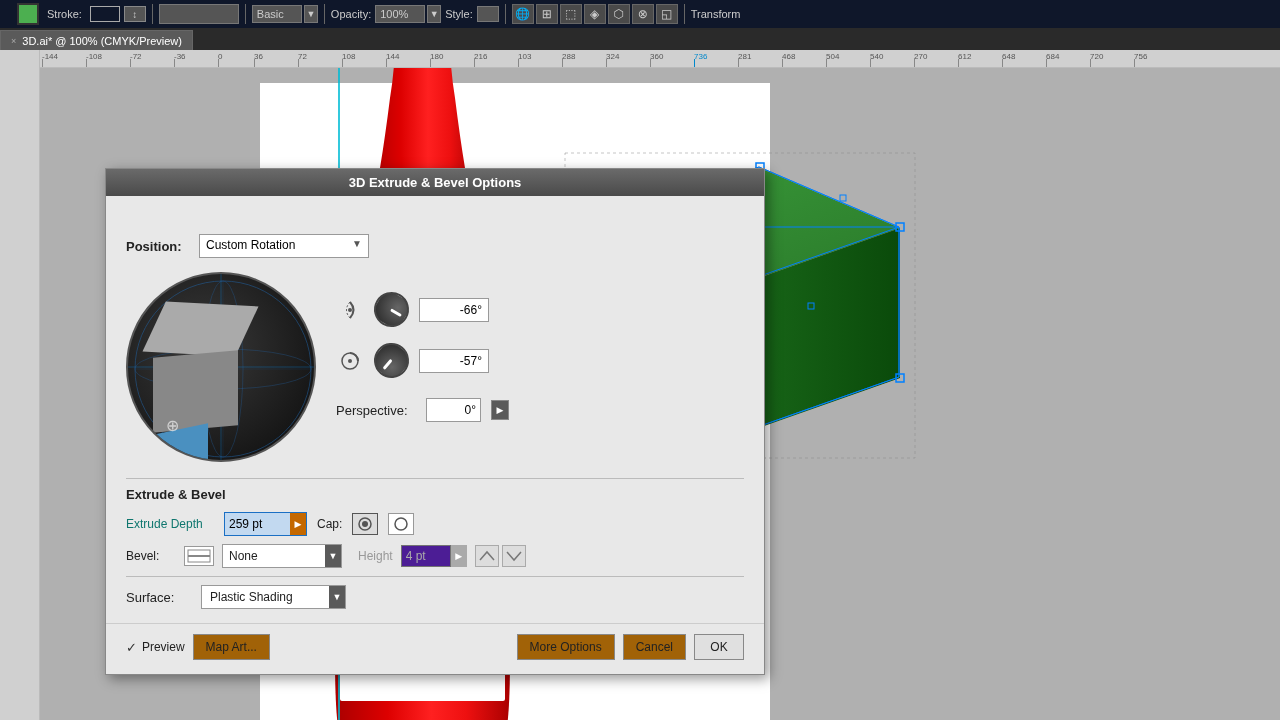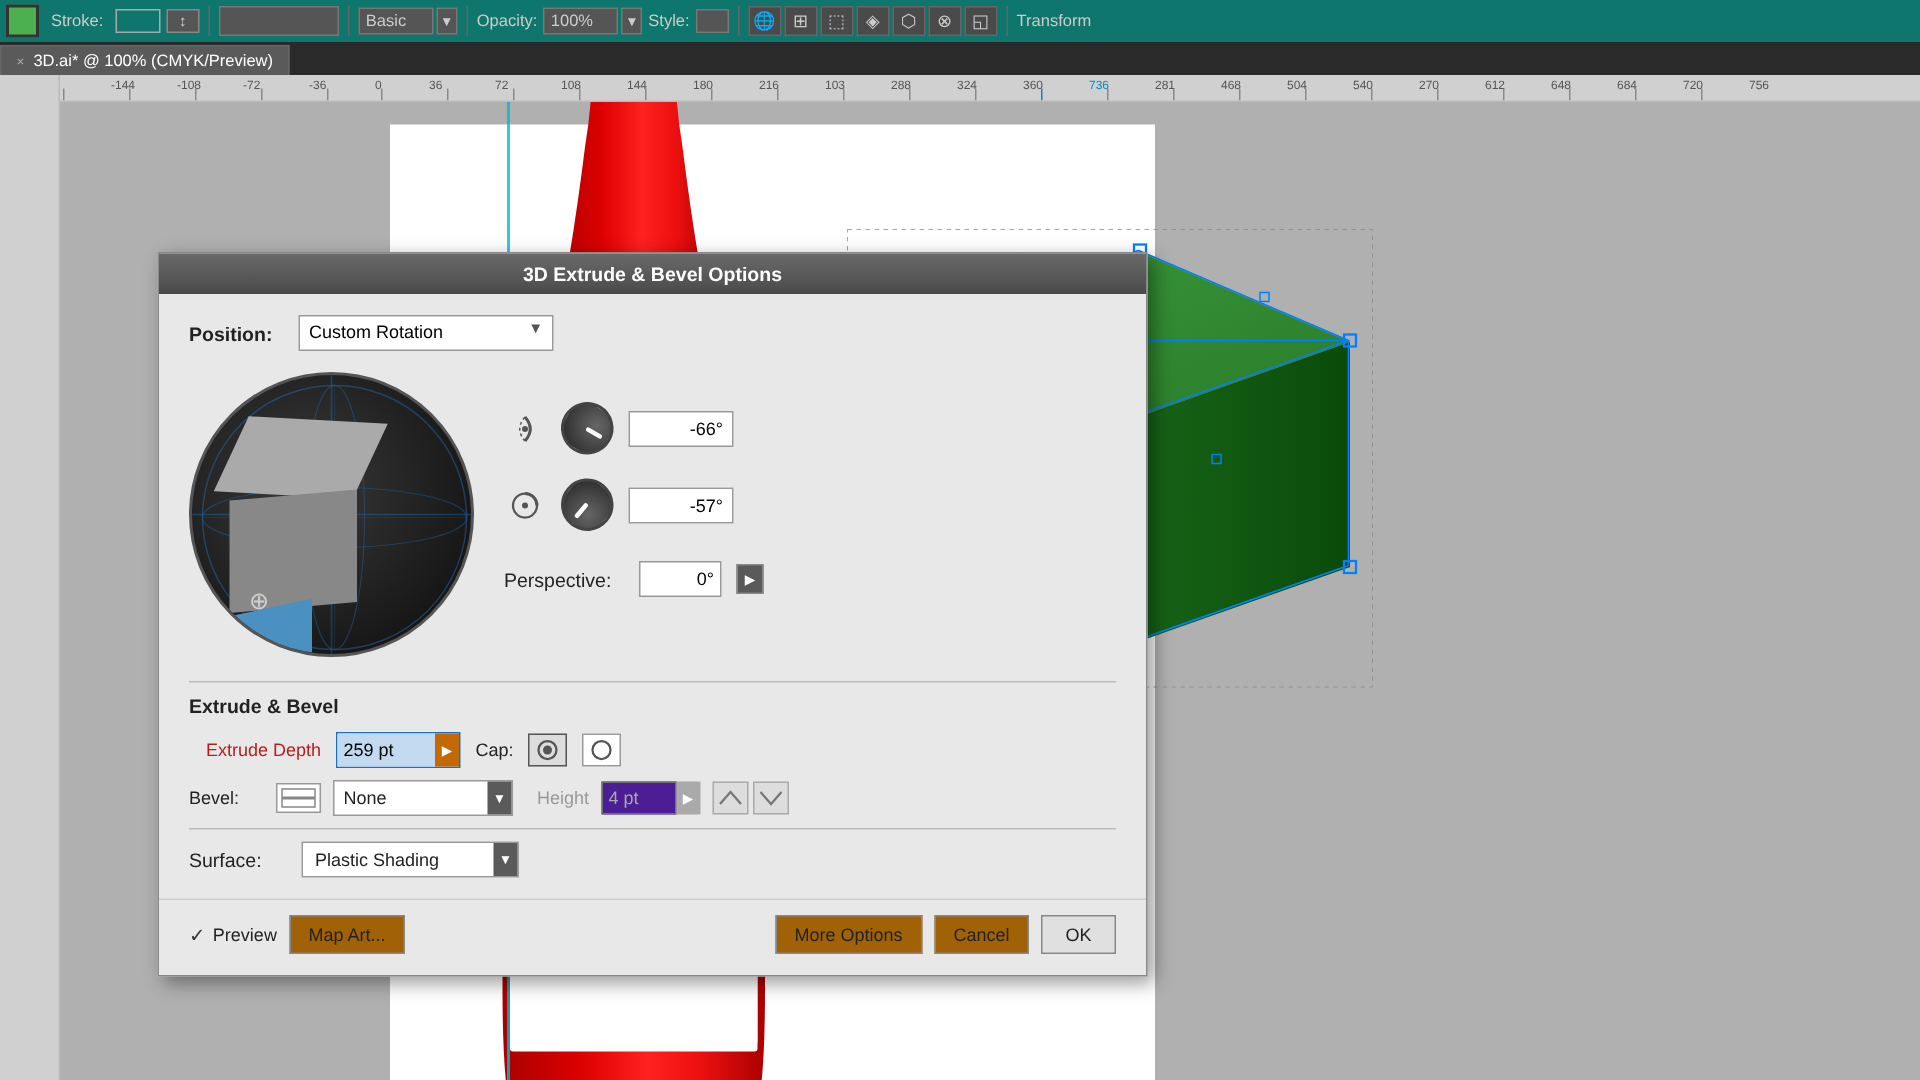--- a/index.html
+++ b/index.html
@@ -11,24 +11,24 @@
       font-size: 12px;
       background: #c8c8c8;
       position: relative;
     }
 
     
     .top-toolbar {
       position: absolute;
       top: 0; left: 0; right: 0;
       height: 28px;
-      background: #0f766e;
-      display: flex;
-      align-items: center;
-      padding: 0 4px;
+      background: #0f172a;
+      display: flex;
+      align-items: center;
+      padding: 0 17px;
       gap: 4px;
       z-index: 100;
     }
     .toolbar-color-box {
       width: 22px; height: 22px;
       background: #4caf50;
       border: 2px solid #333;
     }
     .toolbar-item {
       color: #ccc;
@@ -96,21 +96,20 @@
       bottom: 0;
       background: #d0d0d0;
       border-right: 1px solid #bbb;
       z-index: 90;
     }
     .ruler-label {
       position: absolute;
       font-size: 8px;
       color: #555;
       top: 2px;
-      margin-left: 32px;
     }
 
     
     .left-toolbox {
       position: absolute;
       top: 50px; left: 0;
       width: 40px;
       bottom: 0;
       background: #3c3c3c;
       z-index: 80;
@@ -172,20 +171,21 @@
       padding: 14px 20px;
       background: #e8e8e8;
     }
 
     
     .position-row {
       display: flex;
       align-items: center;
       gap: 8px;
       margin-bottom: 14px;
+      margin-top: 24px;
     }
     .position-label {
       font-size: 13px;
       font-weight: bold;
       color: #222;
       min-width: 65px;
     }
     .position-select {
       background: white;
       border: 1px solid #999;
@@ -357,23 +357,22 @@
 
     
     .extrude-row {
       display: flex;
       align-items: center;
       gap: 10px;
       margin-bottom: 8px;
     }
     .extrude-label {
       font-size: 12px;
-      color: #b91c1c;
+      color: #0f766e;
       min-width: 88px;
-      text-align: right;
     }
     .extrude-input-wrap {
       display: flex;
       align-items: center;
       border: 1px solid #1a6fc4;
       background: white;
     }
     .extrude-input {
       width: 65px; height: 22px;
       background: #c2d9f0;

